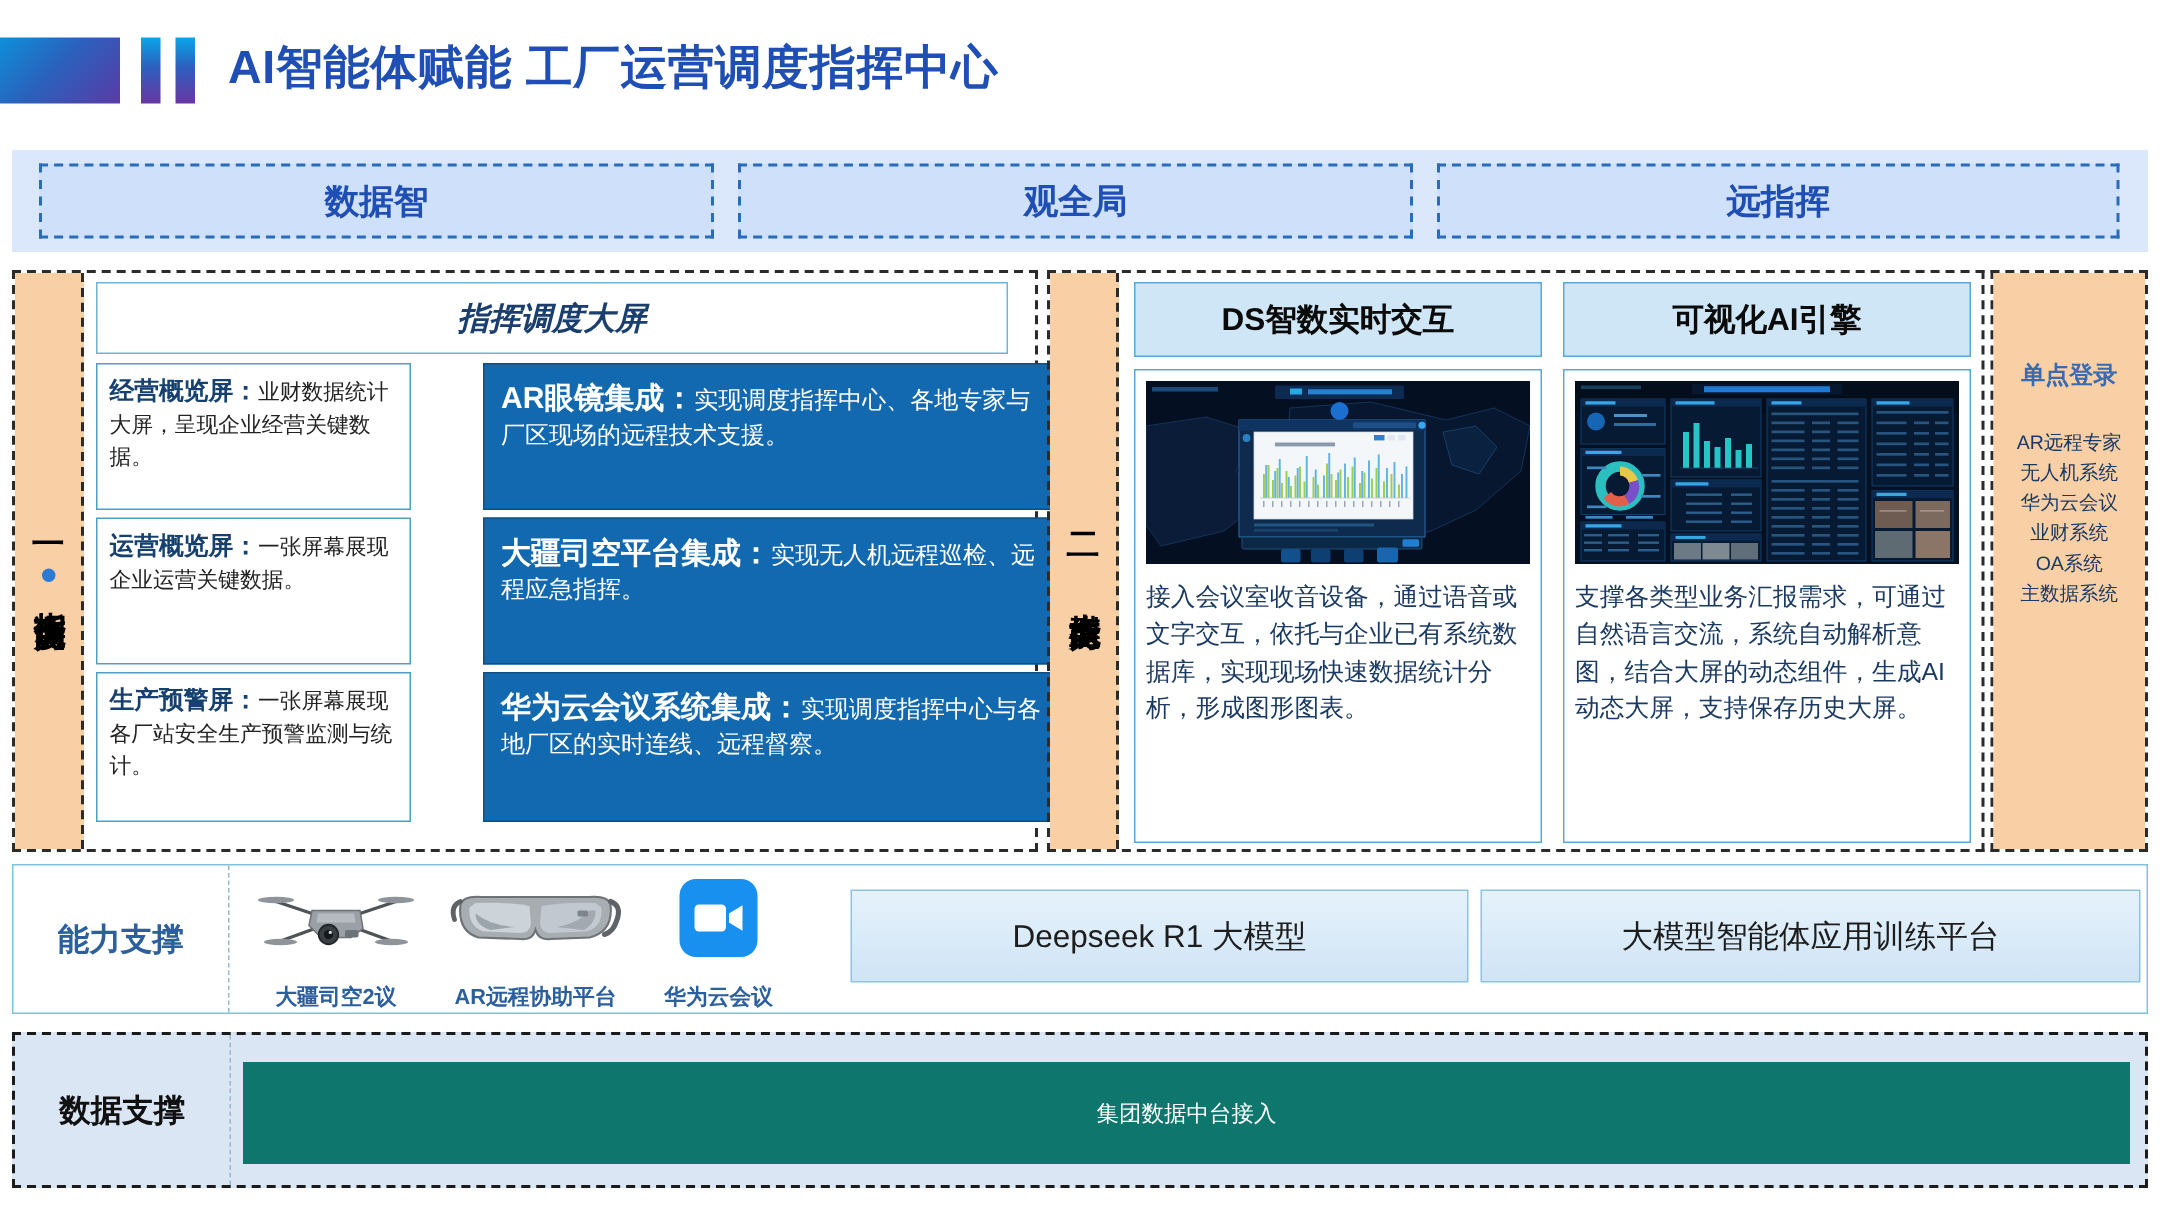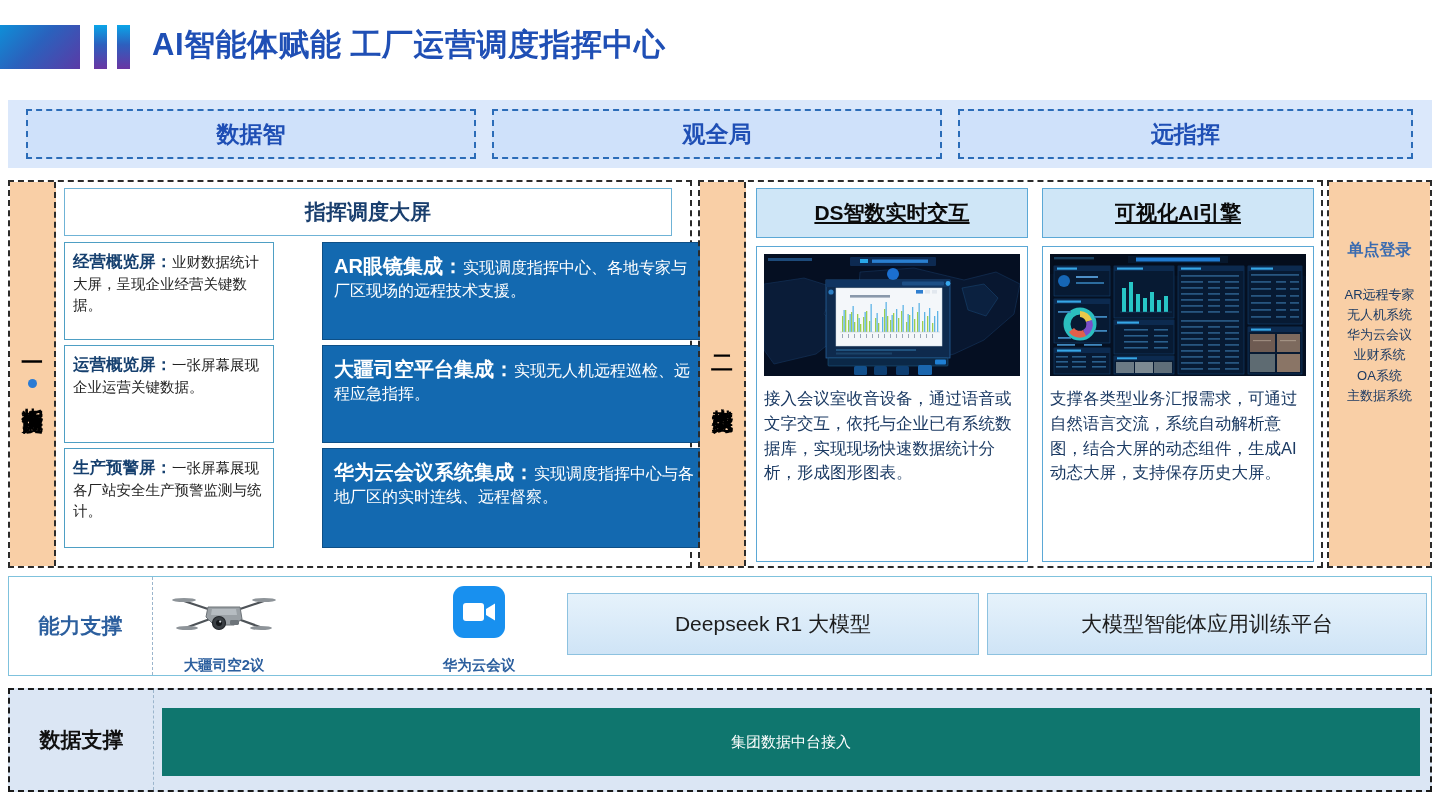--- a/index.html
+++ b/index.html
@@ -79,21 +79,21 @@
     writing-mode: vertical-rl; text-orientation: upright;
     line-height: 1.18; letter-spacing: 1px;
   }
 
   .gbody { position: absolute; left: 46px; top: 0; right: 0; bottom: 0; padding: 6px; }
 
   
   .g1-head {
     position: absolute; left: 8px; top: 6px; width: 608px; height: 48px;
     background: #fff; border: 1px solid #6fb3d6;
-    display: flex; align-items: center; justify-content: center;
+    display: flex; align-items: center; justify-content: center; font-style: italic;
   }
   .g1-head span { font-size: 21px; font-weight: bold; color: #1a3f6e; }
 
   .wbox {
     position: absolute; left: 8px; width: 210px;
     background: #fff; border: 1px solid #4e9fc4;
     padding: 7px 8px 6px 8px;
     font-size: 14.5px; color: #222; line-height: 1.45;
   }
   .wbox b { font-size: 16.5px; color: #16406f; }
@@ -114,21 +114,21 @@
   .bbox.bb2 { top: 266px; height: 100px; }
 
   
   .card { position: absolute; top: 6px; width: 272px; }
   .card.cA { left: 10px; }
   .card.cB { left: 296px; }
   .card-title {
     height: 50px; background: #cfe6f7; border: 1px solid #5ba8d6;
     display: flex; align-items: center; justify-content: center;
   }
-  .card-title span { font-size: 21px; font-weight: bold; color: #0b0b0b; text-decoration: underline; }
+  .card-title span { font-size: 21px; font-weight: bold; color: #0b0b0b; }
   .card-body {
     margin-top: 8px; height: 316px;
     background: #fff; border: 1px solid #5ba8d6; padding: 7px;
   }
   .shot { width: 100%; height: 122px; position: relative; overflow: hidden; background: #050d1d; }
   .card-desc {
     margin-top: 10px; font-size: 16.5px; color: #1b3a63; line-height: 1.5;
   }
 
   
@@ -592,20 +592,35 @@
             <path d="M40 22 L64 22 L65 28 L39 28 Z" fill="#b6bcc1"></path>
             <circle cx="47" cy="36" r="6.5" fill="#3a3f44" stroke="#22262a" stroke-width="1.2"></circle>
             <circle cx="47" cy="36" r="3" fill="#14171a"></circle>
             <circle cx="48.2" cy="34.6" r="1.1" fill="#cfd6db"></circle>
             <rect x="58" y="33" width="9" height="5" rx="1.4" fill="#6d7479"></rect>
           </svg>
         </div>
         <div class="ilab">大疆司空2议</div>
       </div>
 
+      <div class="icon-item i1">
+        <div class="ico">
+          <svg width="120" height="52" viewBox="0 0 120 52">
+            <path d="M10 16 Q8 34 22 38 L50 39 Q58 40 60 33 Q62 40 70 39 L96 38 Q112 34 110 16 Q108 10 96 11 L24 11 Q12 10 10 16 Z" fill="#a8adb2" stroke="#6d7277" stroke-width="1.4"></path>
+            <path d="M16 18 Q15 31 26 34 L50 35 Q56 35 57 29 L56 17 Q40 14 20 15 Z" fill="#cfd6dc" opacity="0.92"></path>
+            <path d="M104 18 Q105 31 94 34 L70 35 Q64 35 63 29 L64 17 Q80 14 100 15 Z" fill="#c3cad1" opacity="0.92"></path>
+            <path d="M20 22 Q30 30 46 31 L30 33 Q20 30 20 22 Z" fill="#8d959c" opacity="0.75"></path>
+            <path d="M96 20 Q88 29 74 31 L92 33 Q100 29 100 20 Z" fill="#8d959c" opacity="0.6"></path>
+            <path d="M110 14 Q118 17 114 27 Q112 34 106 36" stroke="#5e6368" stroke-width="3.4" fill="none" stroke-linecap="round"></path>
+            <path d="M10 14 Q3 17 6 26" stroke="#5e6368" stroke-width="3.2" fill="none" stroke-linecap="round"></path>
+            <rect x="88" y="20" width="7" height="4" rx="1" fill="#7e868d"></rect>
+          </svg>
+        </div>
+        <div class="ilab">AR远程协助平台</div>
+      </div>
 
       <div class="icon-item i2">
         <div class="ico">
           <svg width="54" height="54" viewBox="0 0 54 54">
             <rect x="1" y="1" width="52" height="52" rx="11" fill="#1890ef"></rect>
             <rect x="11" y="18" width="21" height="18" rx="3" fill="#ffffff"></rect>
             <path d="M34 24 L43 18.5 L43 35.5 L34 30 Z" fill="#ffffff"></path>
           </svg>
         </div>
         <div class="ilab">华为云会议</div>

